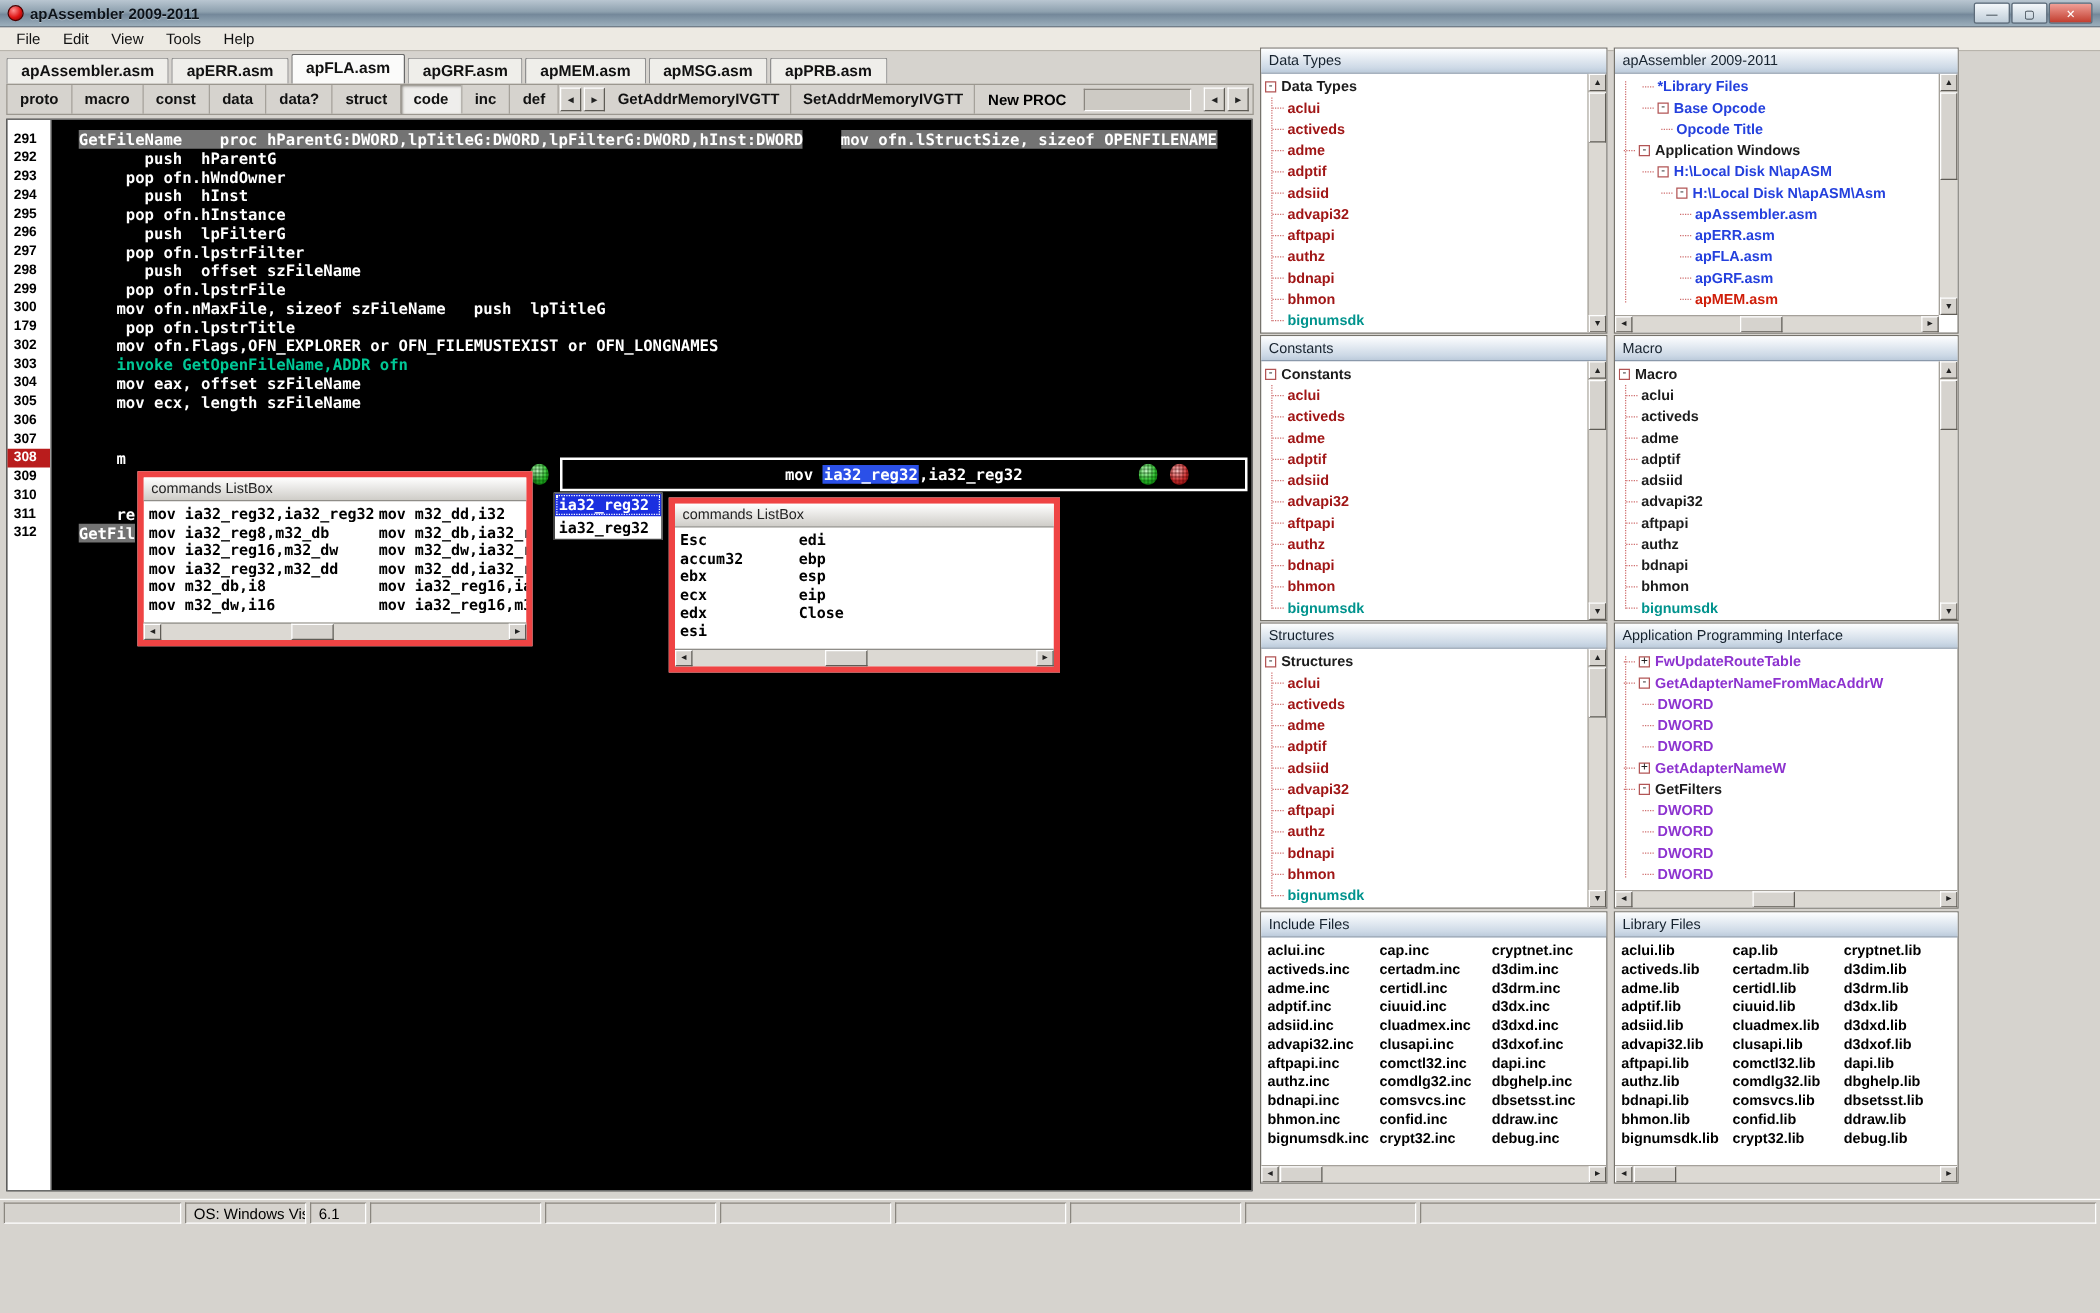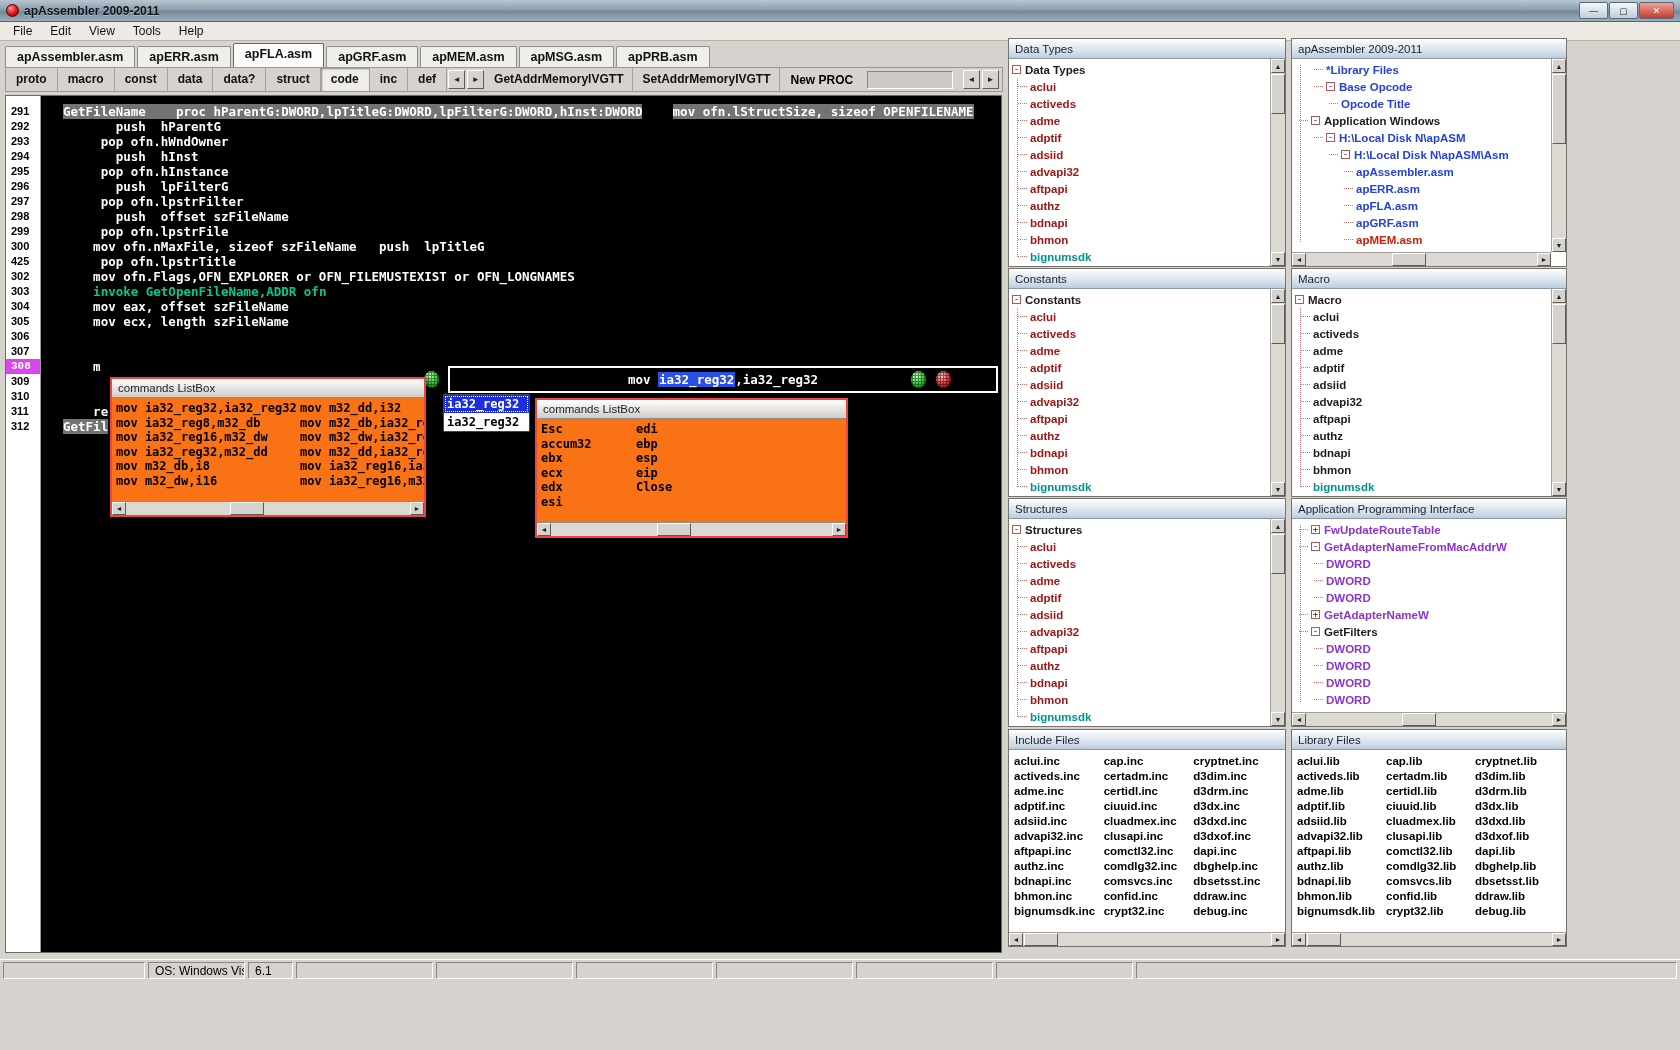--- a/index.html
+++ b/index.html
@@ -30,29 +30,29 @@
 .navbtn{width:17px;height:19px;background:#d6d3ce;border-top:1px solid #fff;border-left:1px solid #fff;border-right:1px solid #5f5c56;border-bottom:1px solid #5f5c56;font-size:8px;display:flex;align-items:center;justify-content:center;margin:0 1px;color:#222;flex:none;}
 .procbtn{font-size:12px;font-weight:bold;padding:4px 9px;border-right:1px solid #a5a19a;height:23px;color:#111;white-space:nowrap;}
 .newproc{font-size:12px;font-weight:bold;padding:4px 10px;color:#000;white-space:nowrap;}
 .tool-field{width:86px;height:18px;background:#cdcac4;border:1px solid;border-color:#8a867f #fff #fff #8a867f;margin:0 4px;}
 .nav-right{margin-left:auto;display:flex;margin-right:2px;}
 
 
 .editor{position:absolute;left:5px;top:95px;width:997px;height:858px;background:#000;border:1px solid #6b6b6b;display:flex;}
 .gutter{width:35px;background:#fff;border-right:1px solid #9a9a9a;padding-top:8px;}
 .gline{height:15px;font-size:11px;font-weight:bold;color:#000;padding-left:5px;line-height:15px;}
-.gline.cur{background:#d946ef;color:#fff;font-family:Liberation Mono, monospace;}
+.gline.cur{background:#b91c1c;color:#fff;}
 .code{flex:1;padding:8px 0 0 22px;overflow:hidden;font-family:"DejaVu Sans Mono",monospace;font-size:12.5px;font-weight:bold;color:#fff;}
 .cline{height:15px;line-height:15px;white-space:pre;}
 .seg-hl{background:#737373;color:#fff;}
 .seg-kw{color:#00c896;}
 .seg-p{color:#fff;}
 
 
-.popup{position:absolute;background:#f97316;border:2px solid #ef4444;box-shadow:2px 2px 5px rgba(0,0,0,.5);display:flex;flex-direction:column;}
+.popup{position:absolute;background:#ffffff;border:5px solid #ef4444;box-shadow:2px 2px 5px rgba(0,0,0,.5);display:flex;flex-direction:column;}
 #popup1{left:110px;top:377px;width:316px;height:140px;}
 #popup2{left:535px;top:398px;width:313px;height:140px;}
 .popup-title{height:19px;background:linear-gradient(#ffffff,#cfcdc8);border-bottom:1px solid #8f8d88;display:flex;align-items:center;padding-left:6px;font-size:11.5px;color:#222;flex:none;}
 .popup-cols{flex:1;display:flex;overflow:hidden;padding:3px 0 0 4px;}
 .pcol{overflow:hidden;}
 .pitem{height:14.5px;line-height:14.5px;font-family:"DejaVu Sans Mono",monospace;font-size:12px;font-weight:bold;color:#000;white-space:pre;}
 .hscroll{height:14px;background:#dcd9d3;border-top:1px solid #8f8d88;position:relative;flex:none;}
 .harrow{position:absolute;top:0;width:14px;height:13px;font-size:7px;display:flex;align-items:center;justify-content:center;background:#d6d3ce;border-top:1px solid #fff;border-left:1px solid #fff;border-right:1px solid #5f5c56;border-bottom:1px solid #5f5c56;color:#222;}
 .harrow.left{left:0;}.harrow.right{right:0;}
 .hthumb{position:absolute;top:0;height:13px;width:34px;background:#d6d3ce;border-top:1px solid #fff;border-left:1px solid #fff;border-right:1px solid #5f5c56;border-bottom:1px solid #5f5c56;}
@@ -168,21 +168,21 @@
         <div class="gline">291</div>
         <div class="gline">292</div>
         <div class="gline">293</div>
         <div class="gline">294</div>
         <div class="gline">295</div>
         <div class="gline">296</div>
         <div class="gline">297</div>
         <div class="gline">298</div>
         <div class="gline">299</div>
         <div class="gline">300</div>
-        <div class="gline">425</div>
+        <div class="gline">179</div>
         <div class="gline">302</div>
         <div class="gline">303</div>
         <div class="gline">304</div>
         <div class="gline">305</div>
         <div class="gline">306</div>
         <div class="gline">307</div>
         <div class="gline cur">308</div>
         <div class="gline">309</div>
         <div class="gline">310</div>
         <div class="gline">311</div>

